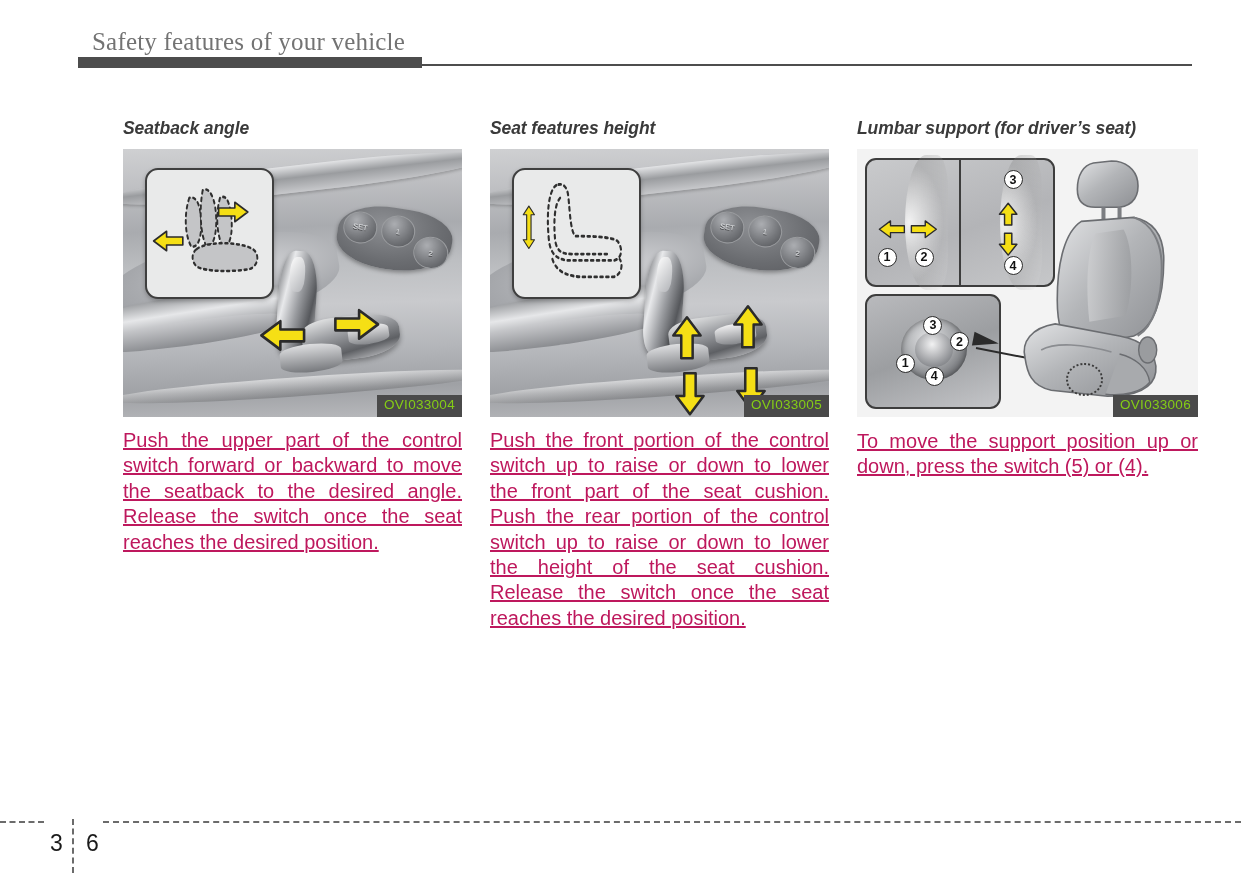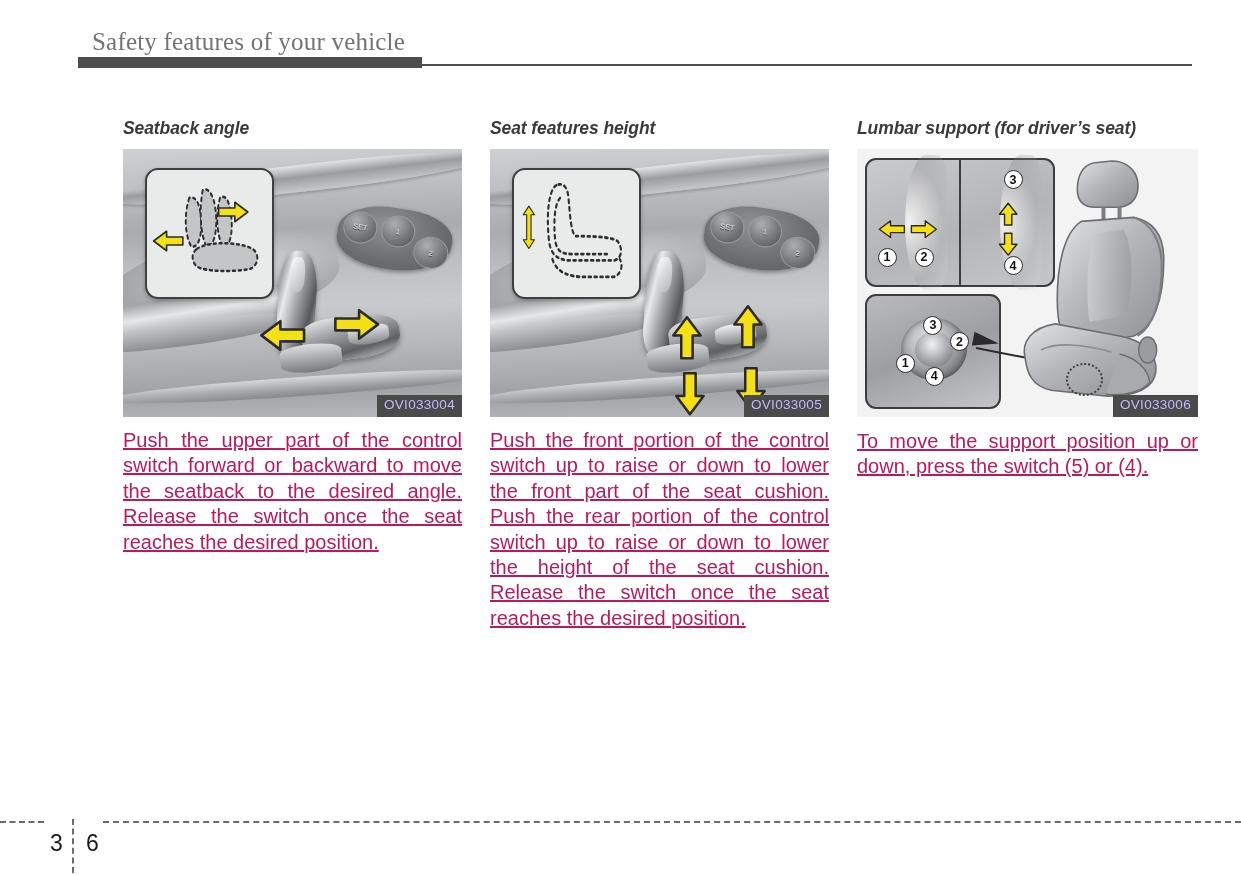--- a/index.html
+++ b/index.html
@@ -44,21 +44,21 @@
 
   
   .figure {
     position: relative; width: 100%; height: 268px;
     overflow: hidden;
   }
   .fig-photo { position: absolute; inset: 0; }
 
   .fig-caption {
     position: absolute; right: 0; bottom: 0;
-    background: #4a4a4a; color: #c4b5fd;
+    background: #4a4a4a; color: #84cc16;
     font-size: 13.5px; padding: 2px 7px 3px 7px;
     letter-spacing: .3px; line-height: 1.25;
   }
 
   
   .body-text {
     font-size: 20px; line-height: 1.27;
     color: #be185d; text-align: justify;
     margin-top: 11px;
     -webkit-hyphens: none; hyphens: none; text-decoration: underline;

